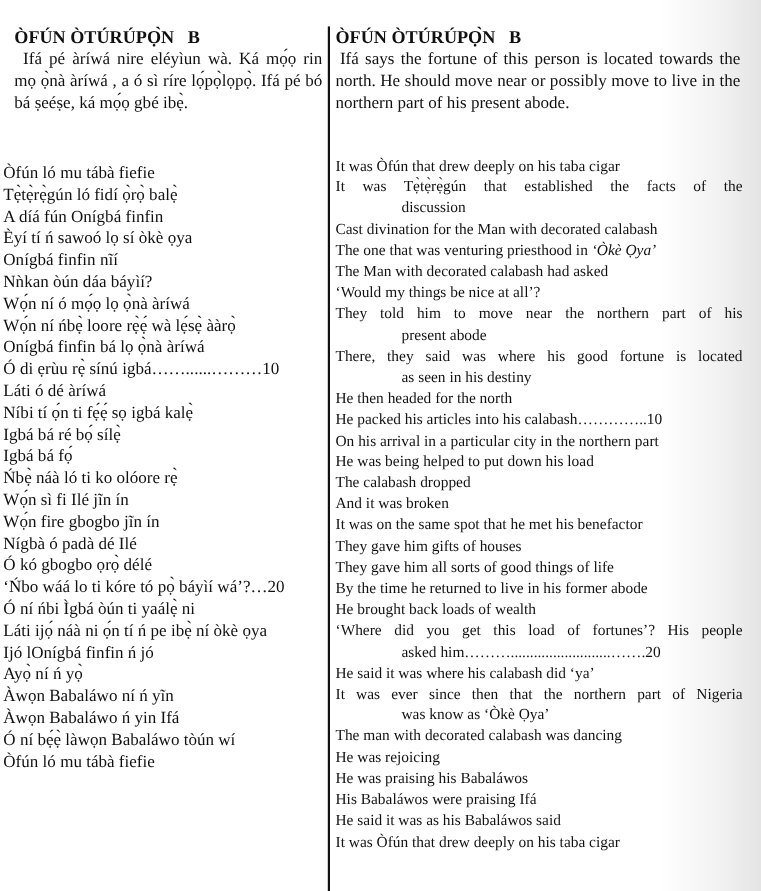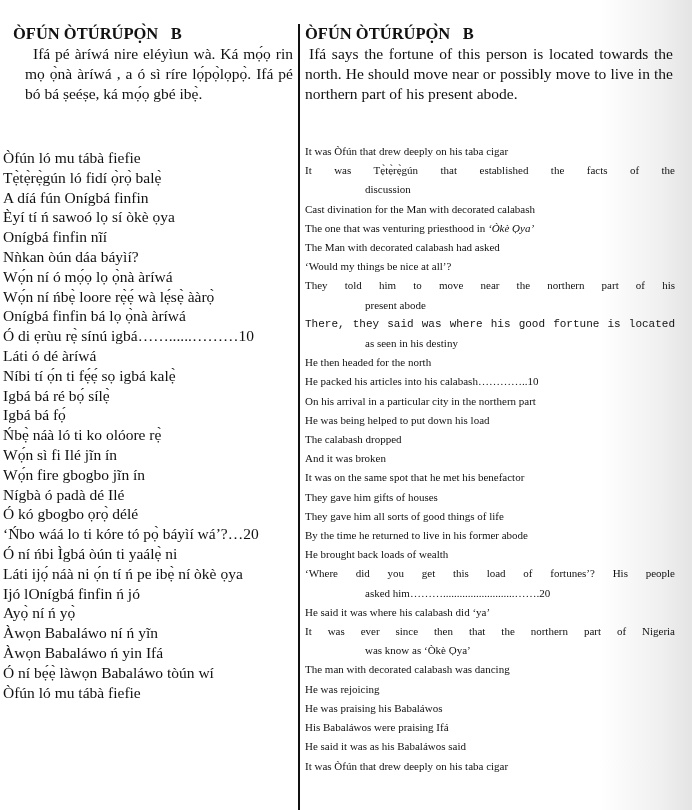--- a/index.html
+++ b/index.html
@@ -12,26 +12,26 @@
     }
     .page { position: absolute; left: 0; top: 0; width: 692px; height: 810px; border-radius: 10px; }
     .divider {
       position: absolute; left: 298px; top: 24px; width: 2px; height: 786px;
       background: #111;
     }
     .col-left { position: absolute; left: 13px; top: 24px; width: 280px; }
     .col-right { position: absolute; left: 305px; top: 24px; width: 368px; }
     .title { font-weight: bold; font-size: 16.5px; line-height: 20px; white-space: pre; }
     .intro { font-size: 15.5px; line-height: 20px; text-align: justify; text-align-last: left; }
-    .intro-left { text-indent: 8px; margin-left: 12px; }
+    .intro-left { text-indent: 8px; }
     .intro-right { text-indent: 4px; }
     .verses-left { position: absolute; left: 3px; top: 148px; width: 285px; }
     .verses-right { position: absolute; left: 305px; top: 142px; width: 370px; }
     .v-l { font-size: 15.5px; line-height: 19.8px; white-space: nowrap; }
-    .v-r { font-size: 11px; line-height: 19.2px; }
+    .v-r { font-size: 14px; line-height: 19.2px; }
     .v-r .first { text-align: justify; text-align-last: left; }
     .v-r .cont { padding-left: 60px; }
     em.it { font-style: italic; margin-top: 25px; }
   </style>
 </head>
 <body>
 
 <div class="page">
 
   <div class="col-left">
@@ -94,21 +94,21 @@
         <div class="first">The Man with decorated calabash had asked</div>
       </div>
       <div class="v-r">
         <div class="first">‘Would my things be nice at all’?</div>
       </div>
       <div class="v-r">
         <div class="first justify-line" style="text-align: justify; text-align-last: justify;">They told him to move near the northern part of his</div>
         <div class="cont">present abode</div>
       </div>
       <div class="v-r">
-        <div class="first justify-line" style="text-align: justify; text-align-last: justify; font-family: Liberation Mono, monospace;">There, they said was where his good fortune is located</div>
+        <div class="first justify-line" style="text-align: justify; text-align-last: justify;">There, they said was where his good fortune is located</div>
         <div class="cont">as seen in his destiny</div>
       </div>
       <div class="v-r">
         <div class="first">He then headed for the north</div>
       </div>
       <div class="v-r">
         <div class="first">He packed his articles into his calabash…………..10</div>
       </div>
       <div class="v-r">
         <div class="first">On his arrival in a particular city in the northern part</div>

